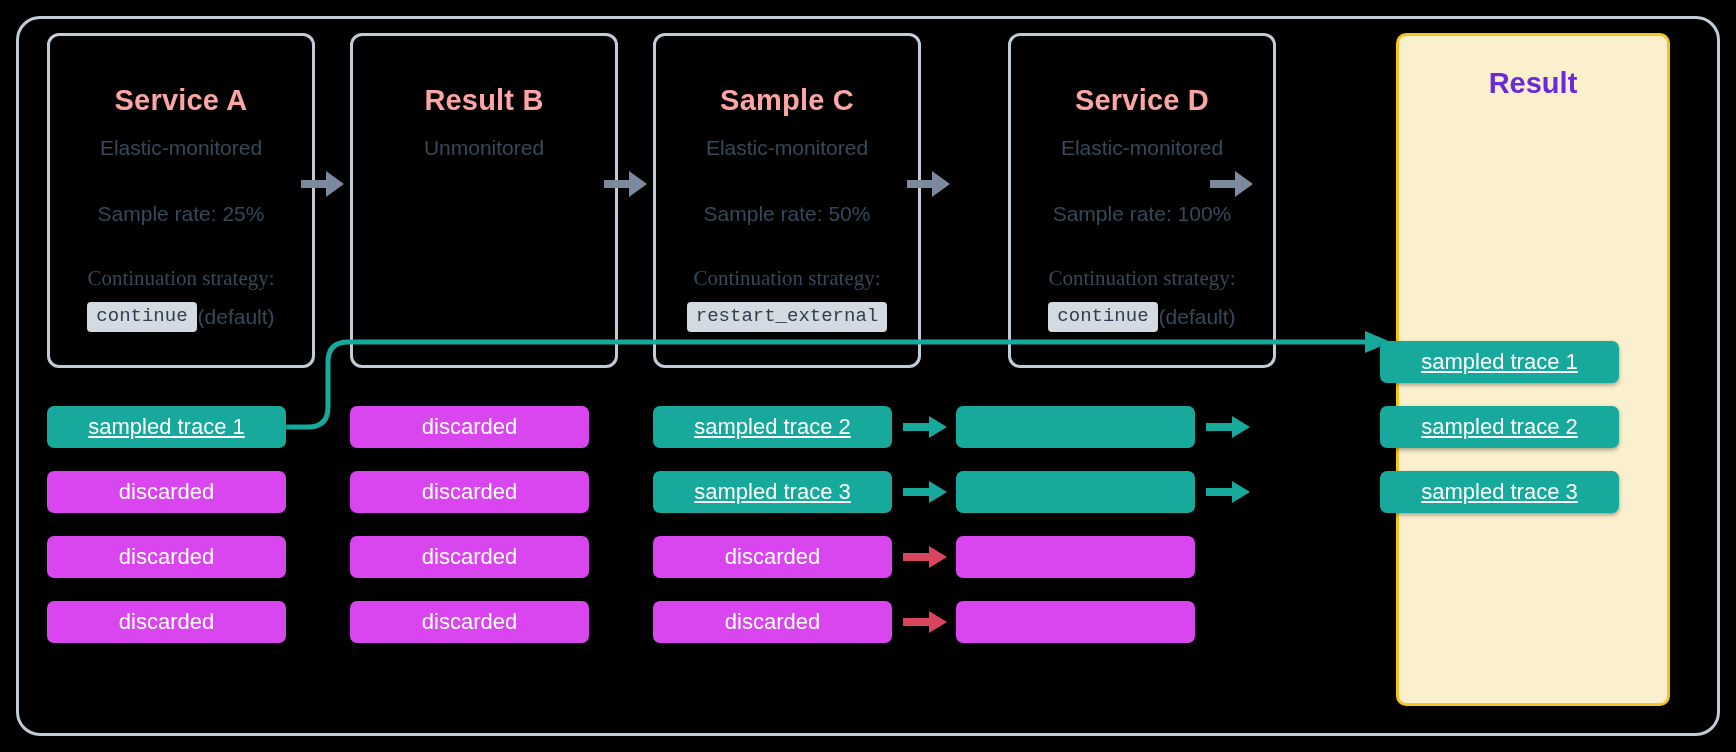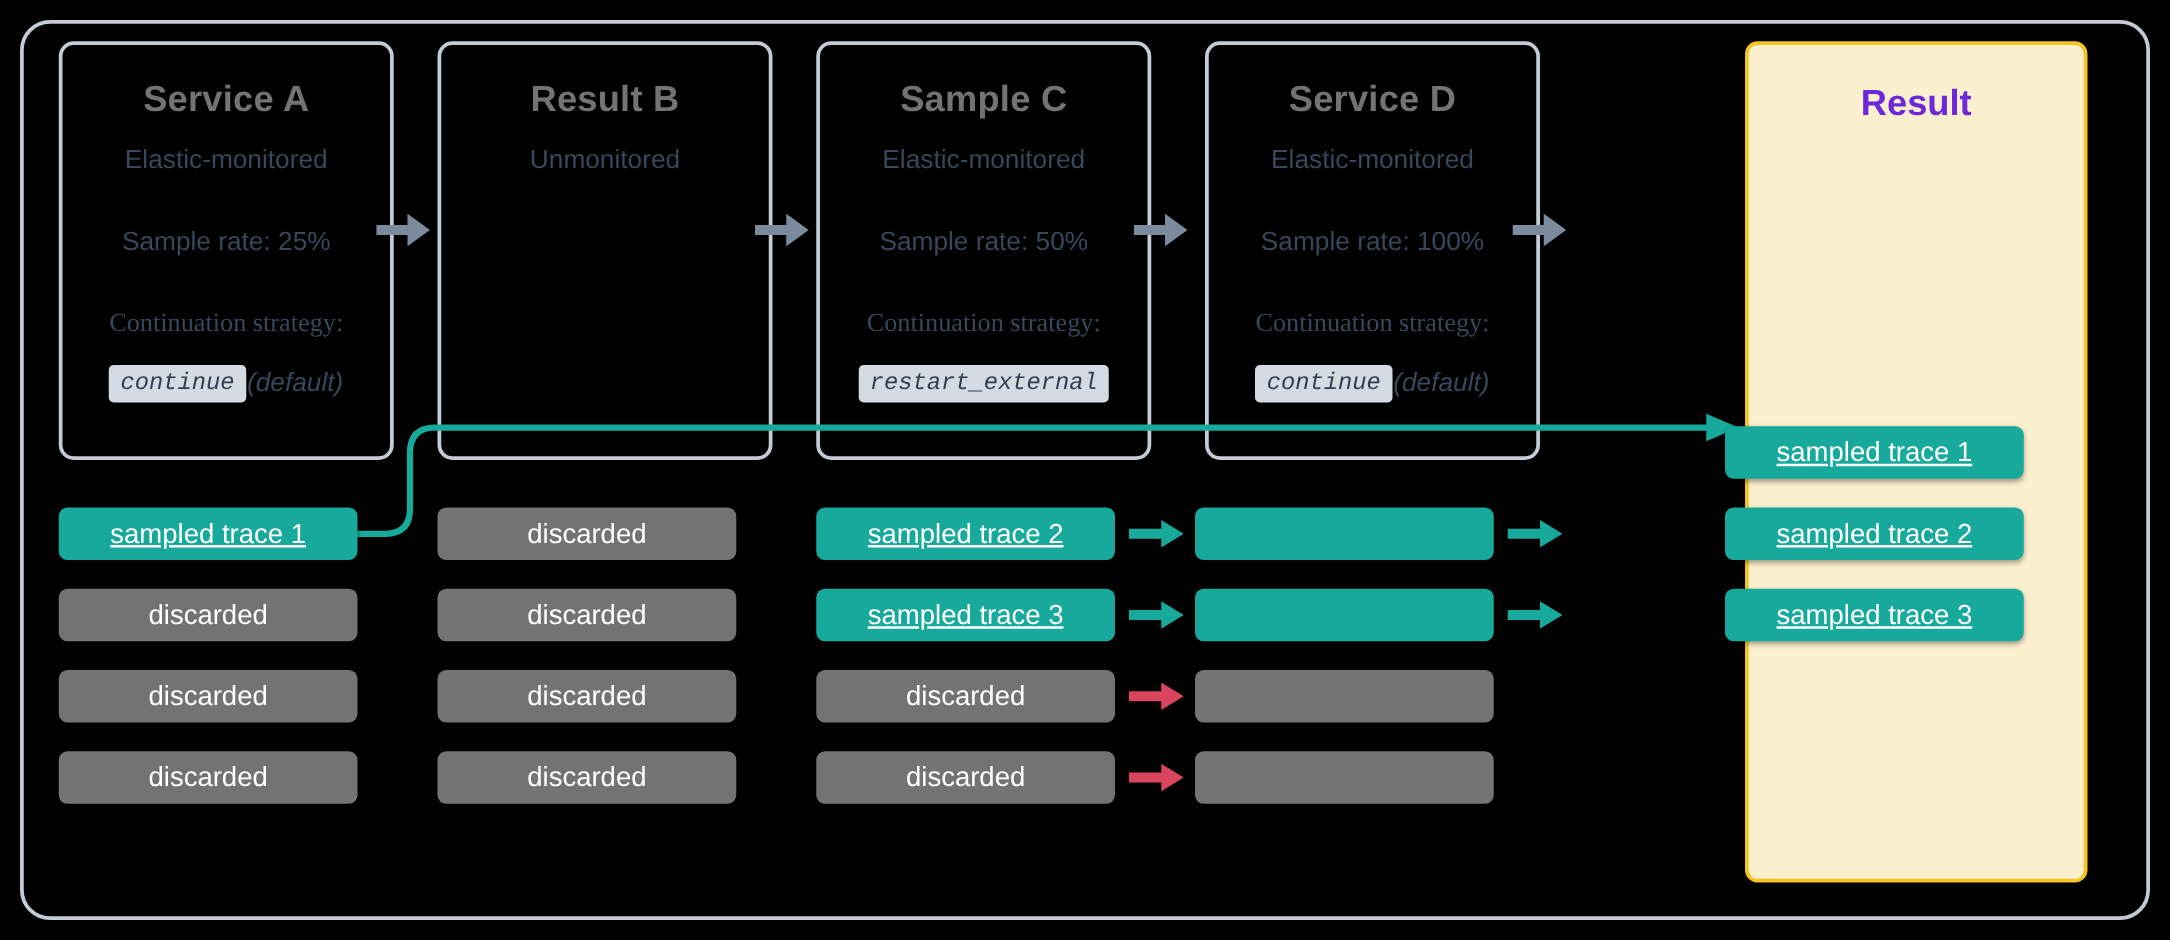--- a/index.html
+++ b/index.html
@@ -35,23 +35,24 @@
     height: 335px;
     border: 3px solid #c3ccd6;
     border-radius: 12px;
     background: #000000;
     text-align: center;
     padding-top: 28px;
   }
   .service-card .svc-title {
     font-size: 29px;
     font-weight: bold;
-    color: #737373;
+    color: #fca5a5;
     letter-spacing: .2px;
     line-height: 1.15;
+    margin-top: 20px;
   }
   .service-card .svc-sub {
     font-size: 21px;
     color: #37485a;
     margin-top: 18px;
     line-height: 1.2;
   }
   .service-card .svc-rate {
     font-size: 21px;
     color: #37485a;
@@ -59,45 +60,44 @@
     line-height: 1.2;
   }
   .service-card .svc-strategy-label {
     font-size: 21px;
     color: #37485a;
     margin-top: 38px;
     line-height: 1.36;
     font-family: Liberation Serif, serif;
   }
   .svc-strategy-line {
-    margin-top: 20px;
+    margin-top: 10px;
     font-size: 21px;
     color: #37485a;
     display: flex;
     align-items: center;
     justify-content: center;
     gap: 1px;
     flex-wrap: nowrap;
-    font-style: italic;
   }
   code.code-chip {
     font-family: "Liberation Mono", "DejaVu Sans Mono", monospace;
     font-size: 19px;
     background: #d3dae2;
     color: #2f3f4f;
     border-radius: 4px;
     padding: 3px 9px 4px 9px;
     white-space: nowrap;
     line-height: 1.2;
   }
 
   #card-a { left: 47px;  }
   #card-b { left: 350px; }
   #card-c { left: 653px; }
-  #card-d { left: 964px; }
+  #card-d { left: 1008px; }
 
   
   .grey-arrow {
     position: absolute;
     top: 171px;
     width: 43px; height: 26px;
   }
 
   
   #result-panel {
@@ -124,21 +124,21 @@
     border-radius: 7px;
     color: #ffffff;
     font-size: 22px;
     display: flex;
     align-items: center;
     justify-content: center;
     line-height: 1;
     box-shadow: 0 2px 4px rgba(0,0,0,.35);
   }
   .pill.sampled   { background: #17aa9c; text-decoration: underline; }
-  .pill.discarded { background: #737373; }
+  .pill.discarded { background: #d946ef; }
 
   
   .col-a { left: 47px;   width: 239px; }
   .col-b { left: 350px;  width: 239px; }
   .col-c { left: 653px;  width: 239px; }
   .col-d { left: 956px;  width: 239px; }
   .col-r { left: 1380px; width: 239px; }
 
   
   .row-0 { top: 341px; }

